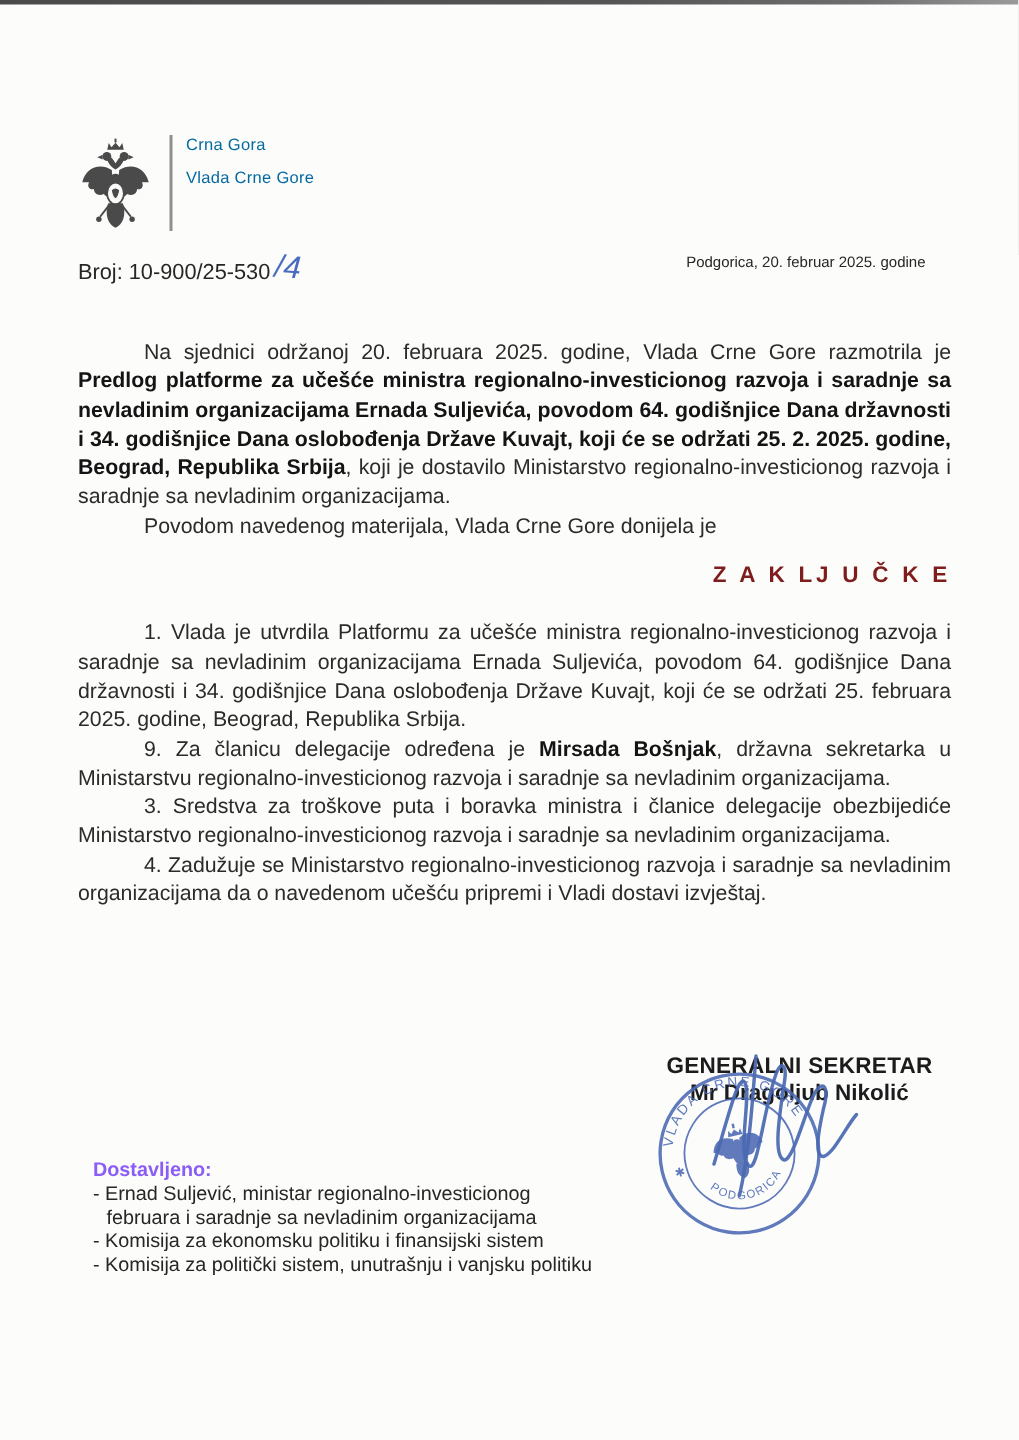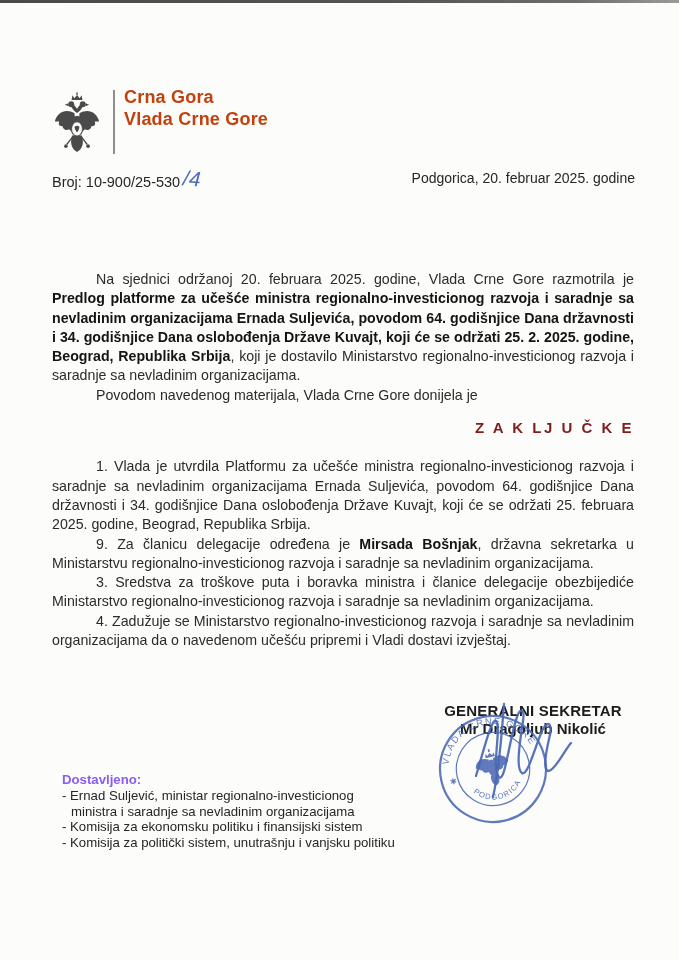--- a/index.html
+++ b/index.html
@@ -19,40 +19,40 @@
   }
 
   
   .coat-of-arms { position: absolute; left: 47px; top: 92px; width: 60px; height: 64px; }
   .header-divider {
     position: absolute; left: 113px; top: 90px; width: 2px; height: 64px;
     background: #8f8f8f;
   }
   .org-block { position: absolute; left: 124px; top: 86px; }
   .org-line {
-    font-weight: bold; font-size: 18px; line-height: 22px; color: #c2410c;
+    font-weight: normal; font-size: 11px; line-height: 22px; color: #0369a1;
     letter-spacing: 0.2px;
   }
 
   
   .meta-number { position: absolute; left: 52px; top: 168px; font-size: 14.5px; color: #262626; }
   .handwritten-number {
     display: inline-block; color: #4a6cc0; font-size: 21px; font-weight: 400;
     transform: rotate(4deg) translateY(-1px); margin-left: 3px; font-style: italic;
   }
   .meta-date {
-    position: absolute; right: 44px; top: 170px; font-size: 14px; color: #262626;
+    position: absolute; right: 62px; top: 170px; font-size: 10px; color: #262626;
   }
 
   
   .body-text {
     position: absolute; left: 52px; top: 226px; width: 582px;
     font-size: 14.2px; line-height: 19.3px; color: #2b2b2b;
   }
-  .para { text-align: justify; text-indent: 44px; margin-top: 44px; }
+  .para { text-align: justify; text-indent: 44px; }
   .para b, .item b { color: #141414; }
   .para-intro { text-indent: 44px; }
   .conclusions-heading {
     text-align: right; font-size: 15px; font-weight: bold; color: #7f1d1d;
     letter-spacing: 2.5px; margin: 13px 0 20px 0; line-height: 19.3px;
   }
   .item { text-align: justify; text-indent: 44px; }
 
   
   .signature-block {
@@ -170,17 +170,17 @@
   <svg class="ink-signature" viewBox="0 0 125 108" aria-hidden="true">
     <g fill="none" stroke="#4a69b2" stroke-width="2.3" stroke-linecap="round" stroke-linejoin="round">
       <path d="M14,78 C24,44 30,20 34,23 C40,28 29,70 37,79 C43,85 47,42 55,19 C58,9 63,11 61,23 C57,49 54,71 60,75 C66,79 75,42 81,31 C87,21 91,27 87,41 C83,59 81,73 87,73 C94,71 102,53 109,45"></path>
       <path d="M42,6 C40,30 38,68 31,99"></path>
     </g>
   </svg>
 
   <div class="distribution">
     <div class="dist-label">Dostavljeno:</div>
     <div class="dist-line">- Ernad Suljević, ministar regionalno-investicionog</div>
-    <div class="dist-line dist-cont">ministra i saradnje sa nevladinim organizacijama</div>
+    <div class="dist-line dist-cont">februara i saradnje sa nevladinim organizacijama</div>
     <div class="dist-line">- Komisija za ekonomsku politiku i finansijski sistem</div>
     <div class="dist-line">- Komisija za politički sistem, unutrašnju i vanjsku politiku</div>
   </div>
 </div>
 
 </body></html>

